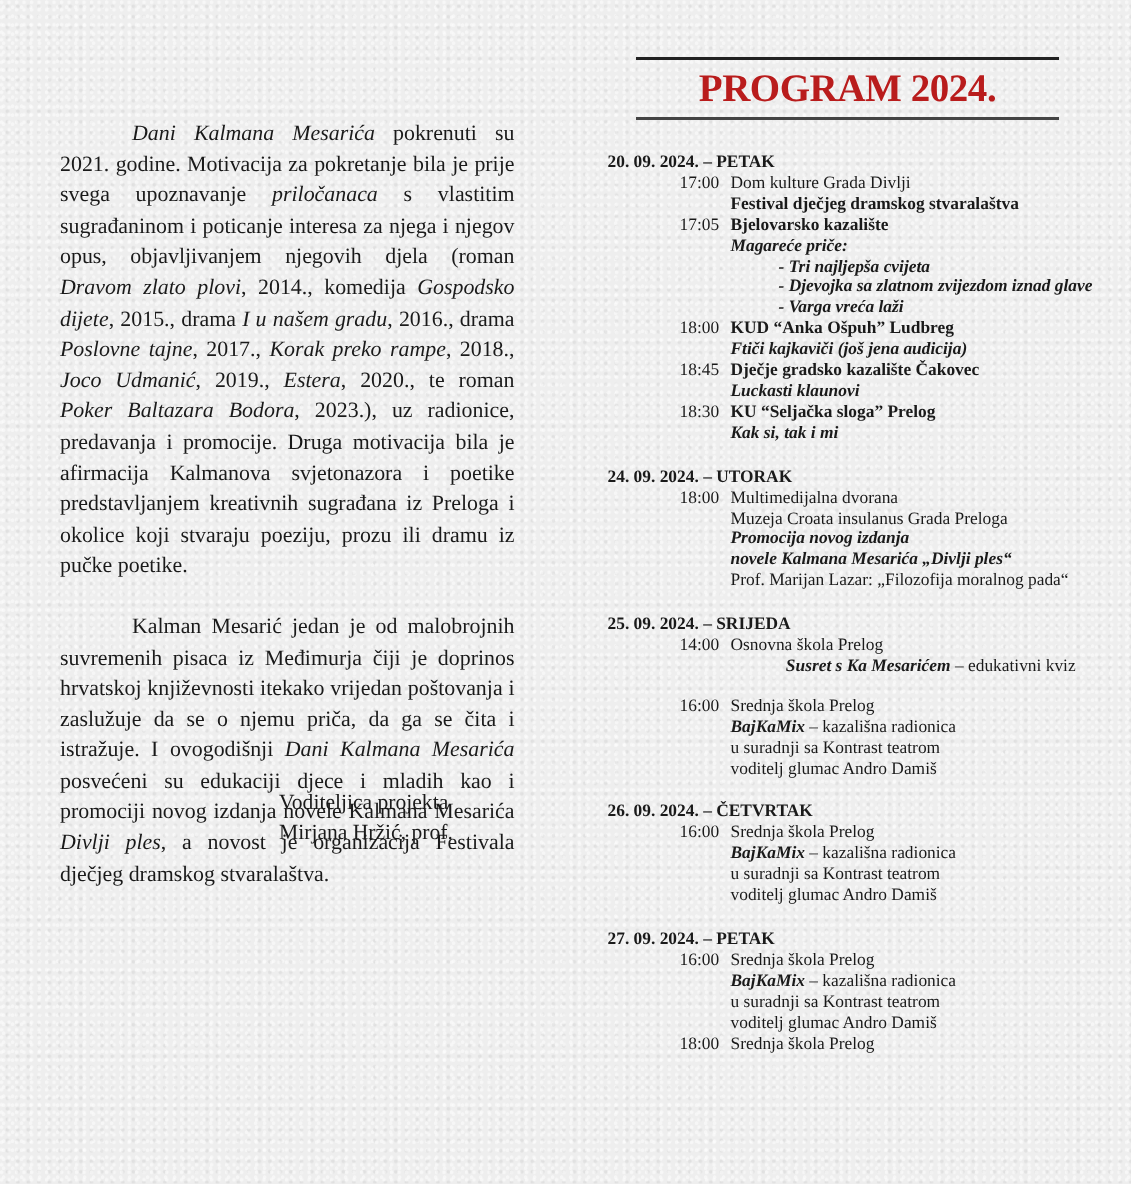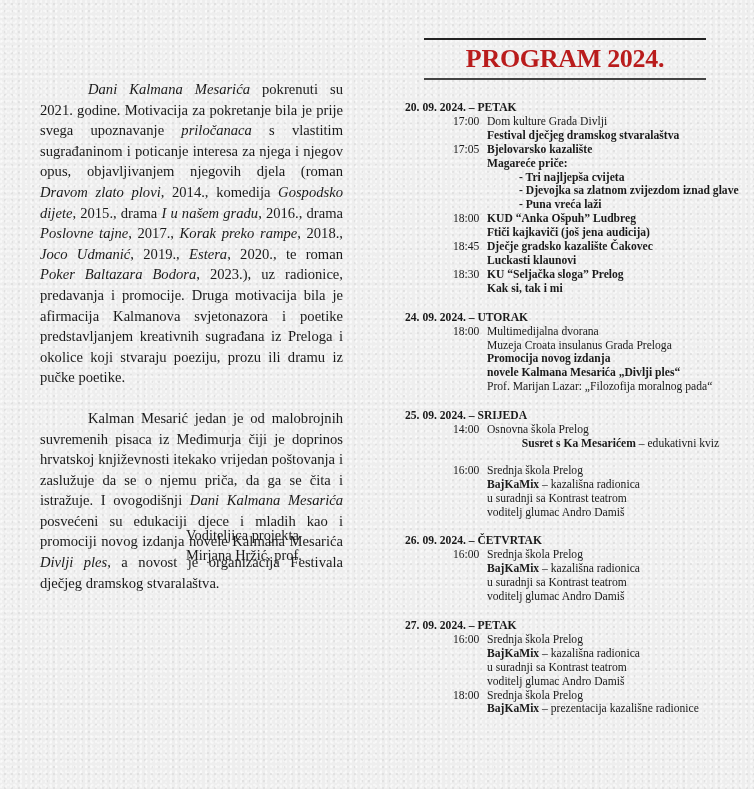--- a/index.html
+++ b/index.html
@@ -39,21 +39,21 @@
   .program { position: absolute; left: 0; top: 101px; width: 354px; font-size: 11.6px; line-height: 13.9px; }
   .day { margin-bottom: 15px; }
   .day-head { font-weight: bold; padding-left: 5px; }
   .ev { position: relative; padding-left: 53px; }
   .ev .time { position: absolute; left: 53px; width: 34px; }
   .ev .line { padding-left: 34px; white-space: nowrap; }
   .ev .line.sub { padding-left: 34px; }
   .ev .line.sub2 { padding-left: 66px; }
   .ev.gap { margin-top: 13px; }
   .b { font-weight: bold; }
-  .bi { font-weight: bold; }
+  .bi { font-weight: bold; font-style: italic; }
 </style>
 </head>
 <body>
 
 <div class="left">
   <p id="para1"><i>Dani Kalmana Mesarića</i><span> pokrenuti su 2021. godine. Motivacija za pokretanje bila je prije svega upoznavanje </span><i>priločanaca</i><span> s vlastitim sugrađaninom i poticanje interesa za njega i njegov opus, objavljivanjem njegovih djela (roman </span><i>Dravom zlato plovi</i><span>, 2014., komedija </span><i>Gospodsko dijete</i><span>, 2015., drama </span><i>I u našem gradu</i><span>, 2016., drama </span><i>Poslovne tajne</i><span>, 2017., </span><i>Korak preko rampe</i><span>, 2018., </span><i>Joco Udmanić</i><span>, 2019., </span><i>Estera</i><span>, 2020., te roman </span><i>Poker Baltazara Bodora</i><span>, 2023.), uz radionice, predavanja i promocije. Druga motivacija bila je afirmacija Kalmanova svjetonazora i poetike predstavljanjem kreativnih sugrađana iz Preloga i okolice koji stvaraju poeziju, prozu ili dramu iz pučke poetike.</span></p>
   <p id="para2"><span>Kalman Mesarić jedan je od malobrojnih suvremenih pisaca iz Međimurja čiji je doprinos hrvatskoj književnosti itekako vrijedan poštovanja i zaslužuje da se o njemu priča, da ga se čita i istražuje. I ovogodišnji </span><i>Dani Kalmana Mesarića</i><span> posvećeni su edukaciji djece i mladih kao i promociji novog izdanja novele Kalmana Mesarića </span><i>Divlji ples</i><span>, a novost je organizacija Festivala dječjeg dramskog stvaralaštva.</span></p>
 </div>
 
 <div class="signature">
@@ -72,21 +72,21 @@
           <span class="time">17:00</span>
           <div class="line"><span>Dom kulture Grada Divlji</span></div>
           <div class="line sub" style="padding-left: 34px;"><span class="b">Festival dječjeg dramskog stvaralaštva</span></div>
         </div>
         <div class="ev">
           <span class="time">17:05</span>
           <div class="line"><span class="b">Bjelovarsko kazalište</span></div>
           <div class="line sub" style="padding-left: 34px;"><span class="bi">Magareće priče:</span></div>
           <div class="line sub2"><span class="bi">- Tri najljepša cvijeta</span></div>
           <div class="line sub2"><span class="bi">- Djevojka sa zlatnom zvijezdom iznad glave</span></div>
-          <div class="line sub2"><span class="bi">- Puna vreća laži</span></div>
+          <div class="line sub2"><span class="bi">- Varga vreća laži</span></div>
         </div>
         <div class="ev">
           <span class="time">18:00</span>
           <div class="line"><span class="b">KUD “Anka Ošpuh” Ludbreg</span></div>
           <div class="line"><span class="bi">Ftiči kajkaviči (još jena audicija)</span></div>
         </div>
         <div class="ev">
           <span class="time">18:45</span>
           <div class="line"><span class="b">Dječje gradsko kazalište Čakovec</span></div>
           <div class="line"><span class="bi">Luckasti klaunovi</span></div>
@@ -138,17 +138,16 @@
         <div class="ev">
           <span class="time">16:00</span>
           <div class="line"><span>Srednja škola Prelog</span></div>
           <div class="line sub" style="padding-left: 34px;"><span class="bi">BajKaMix</span><span> – kazališna radionica</span></div>
           <div class="line sub" style="padding-left: 34px;"><span>u suradnji sa Kontrast teatrom</span></div>
           <div class="line sub" style="padding-left: 34px;"><span>voditelj glumac Andro Damiš</span></div>
         </div>
         <div class="ev">
           <span class="time">18:00</span>
           <div class="line"><span>Srednja škola Prelog</span></div>
-          <div class="line sub" style="padding-left: 34px;"><span class="bi">BajKaMix</span><span> – prezentacija kazališne radionice</span></div>
         </div>
       </div>
     </div>
 </div>
 
 </body></html>

